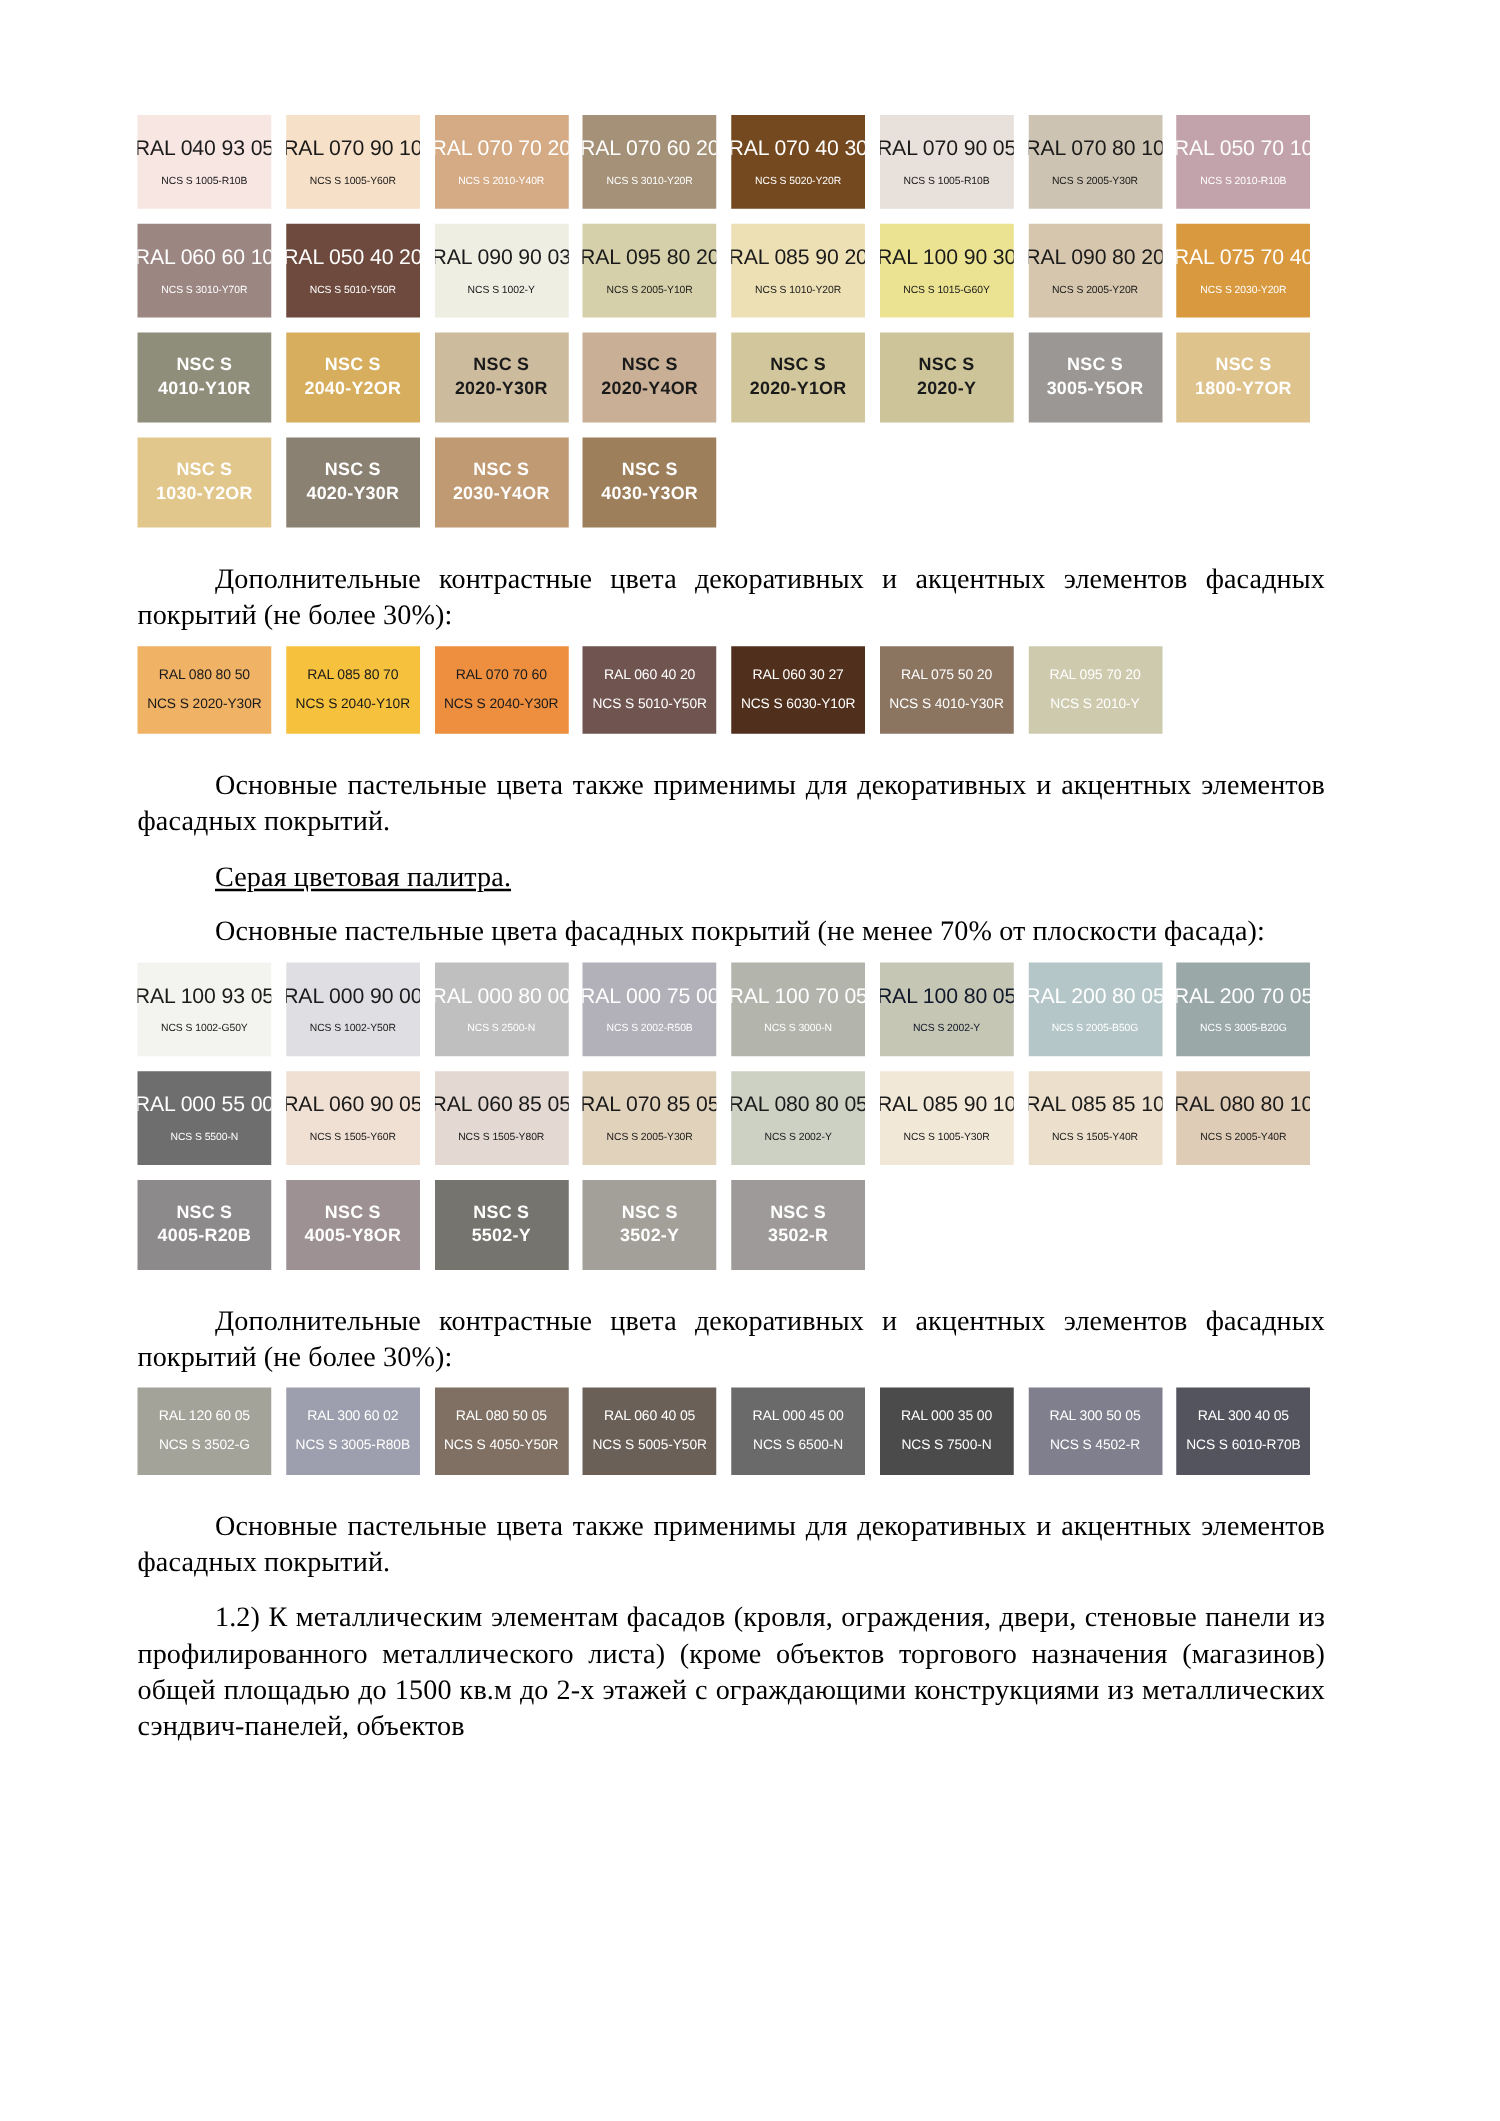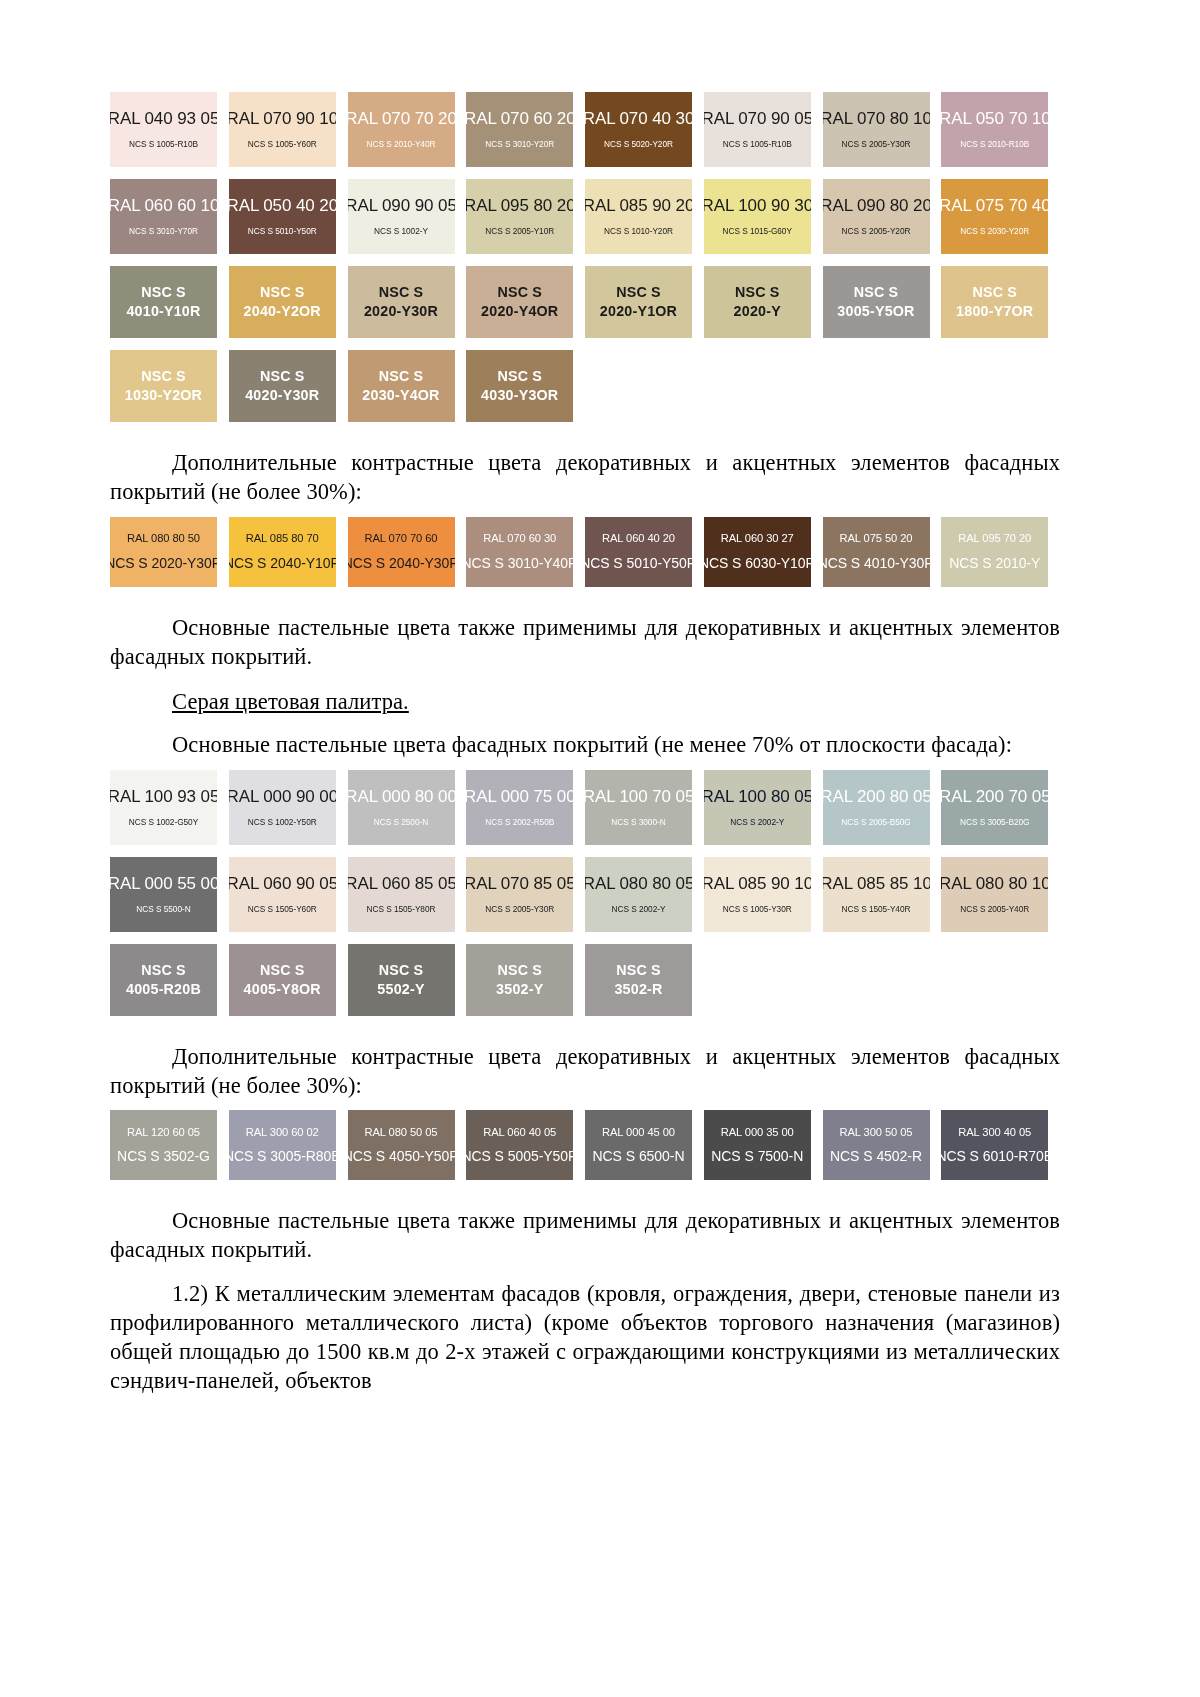--- a/index.html
+++ b/index.html
@@ -99,21 +99,21 @@
   .grid-compact .sw-box {
     height: 70px;
     padding: 3px 2px;
   }
   .grid-compact .l1 {
     font-size: 11.2px;
     white-space: nowrap;
     line-height: 1.15;
   }
   .grid-compact .l2 {
-    font-size: 14px;
+    font-size: 11px;
     white-space: nowrap;
     margin-top: 10px;
     line-height: 1.15;
   }
 </style>
 </head>
 <body>
 
 <div class="page">
 
@@ -173,21 +173,21 @@
         </div>
       </div>
       <div class="sw sw-ral">
         <div class="sw-box" style="background: rgb(109, 74, 61); color: rgb(255, 255, 255);">
           <div class="l1">RAL 050 40 20</div>
           <div class="l2">NCS S 5010-Y50R</div>
         </div>
       </div>
       <div class="sw sw-ral">
         <div class="sw-box" style="background: rgb(238, 238, 227); color: rgb(26, 26, 26);">
-          <div class="l1">RAL 090 90 05</div>
+          <div class="l1">RAL 090 90 03</div>
           <div class="l2">NCS S 1002-Y</div>
         </div>
       </div>
       <div class="sw sw-ral">
         <div class="sw-box" style="background: rgb(213, 208, 169); color: rgb(26, 26, 26);">
           <div class="l1">RAL 095 80 20</div>
           <div class="l2">NCS S 2005-Y10R</div>
         </div>
       </div>
       <div class="sw sw-ral">
@@ -303,26 +303,20 @@
           <div class="l2">NCS S 2040-Y10R</div>
         </div>
       </div>
       <div class="sw sw-ral">
         <div class="sw-box" style="background: rgb(238, 143, 63); color: rgb(26, 26, 26);">
           <div class="l1">RAL 070 70 60</div>
           <div class="l2">NCS S 2040-Y30R</div>
         </div>
       </div>
       <div class="sw sw-ral">
-        <div class="sw-box" style="background: rgb(172, 142, 126); color: rgb(255, 255, 255);">
-          <div class="l1">RAL 070 60 30</div>
-          <div class="l2">NCS S 3010-Y40R</div>
-        </div>
-      </div>
-      <div class="sw sw-ral">
         <div class="sw-box" style="background: rgb(111, 84, 80); color: rgb(255, 255, 255);">
           <div class="l1">RAL 060 40 20</div>
           <div class="l2">NCS S 5010-Y50R</div>
         </div>
       </div>
       <div class="sw sw-ral">
         <div class="sw-box" style="background: rgb(80, 48, 28); color: rgb(255, 255, 255);">
           <div class="l1">RAL 060 30 27</div>
           <div class="l2">NCS S 6030-Y10R</div>
         </div>

